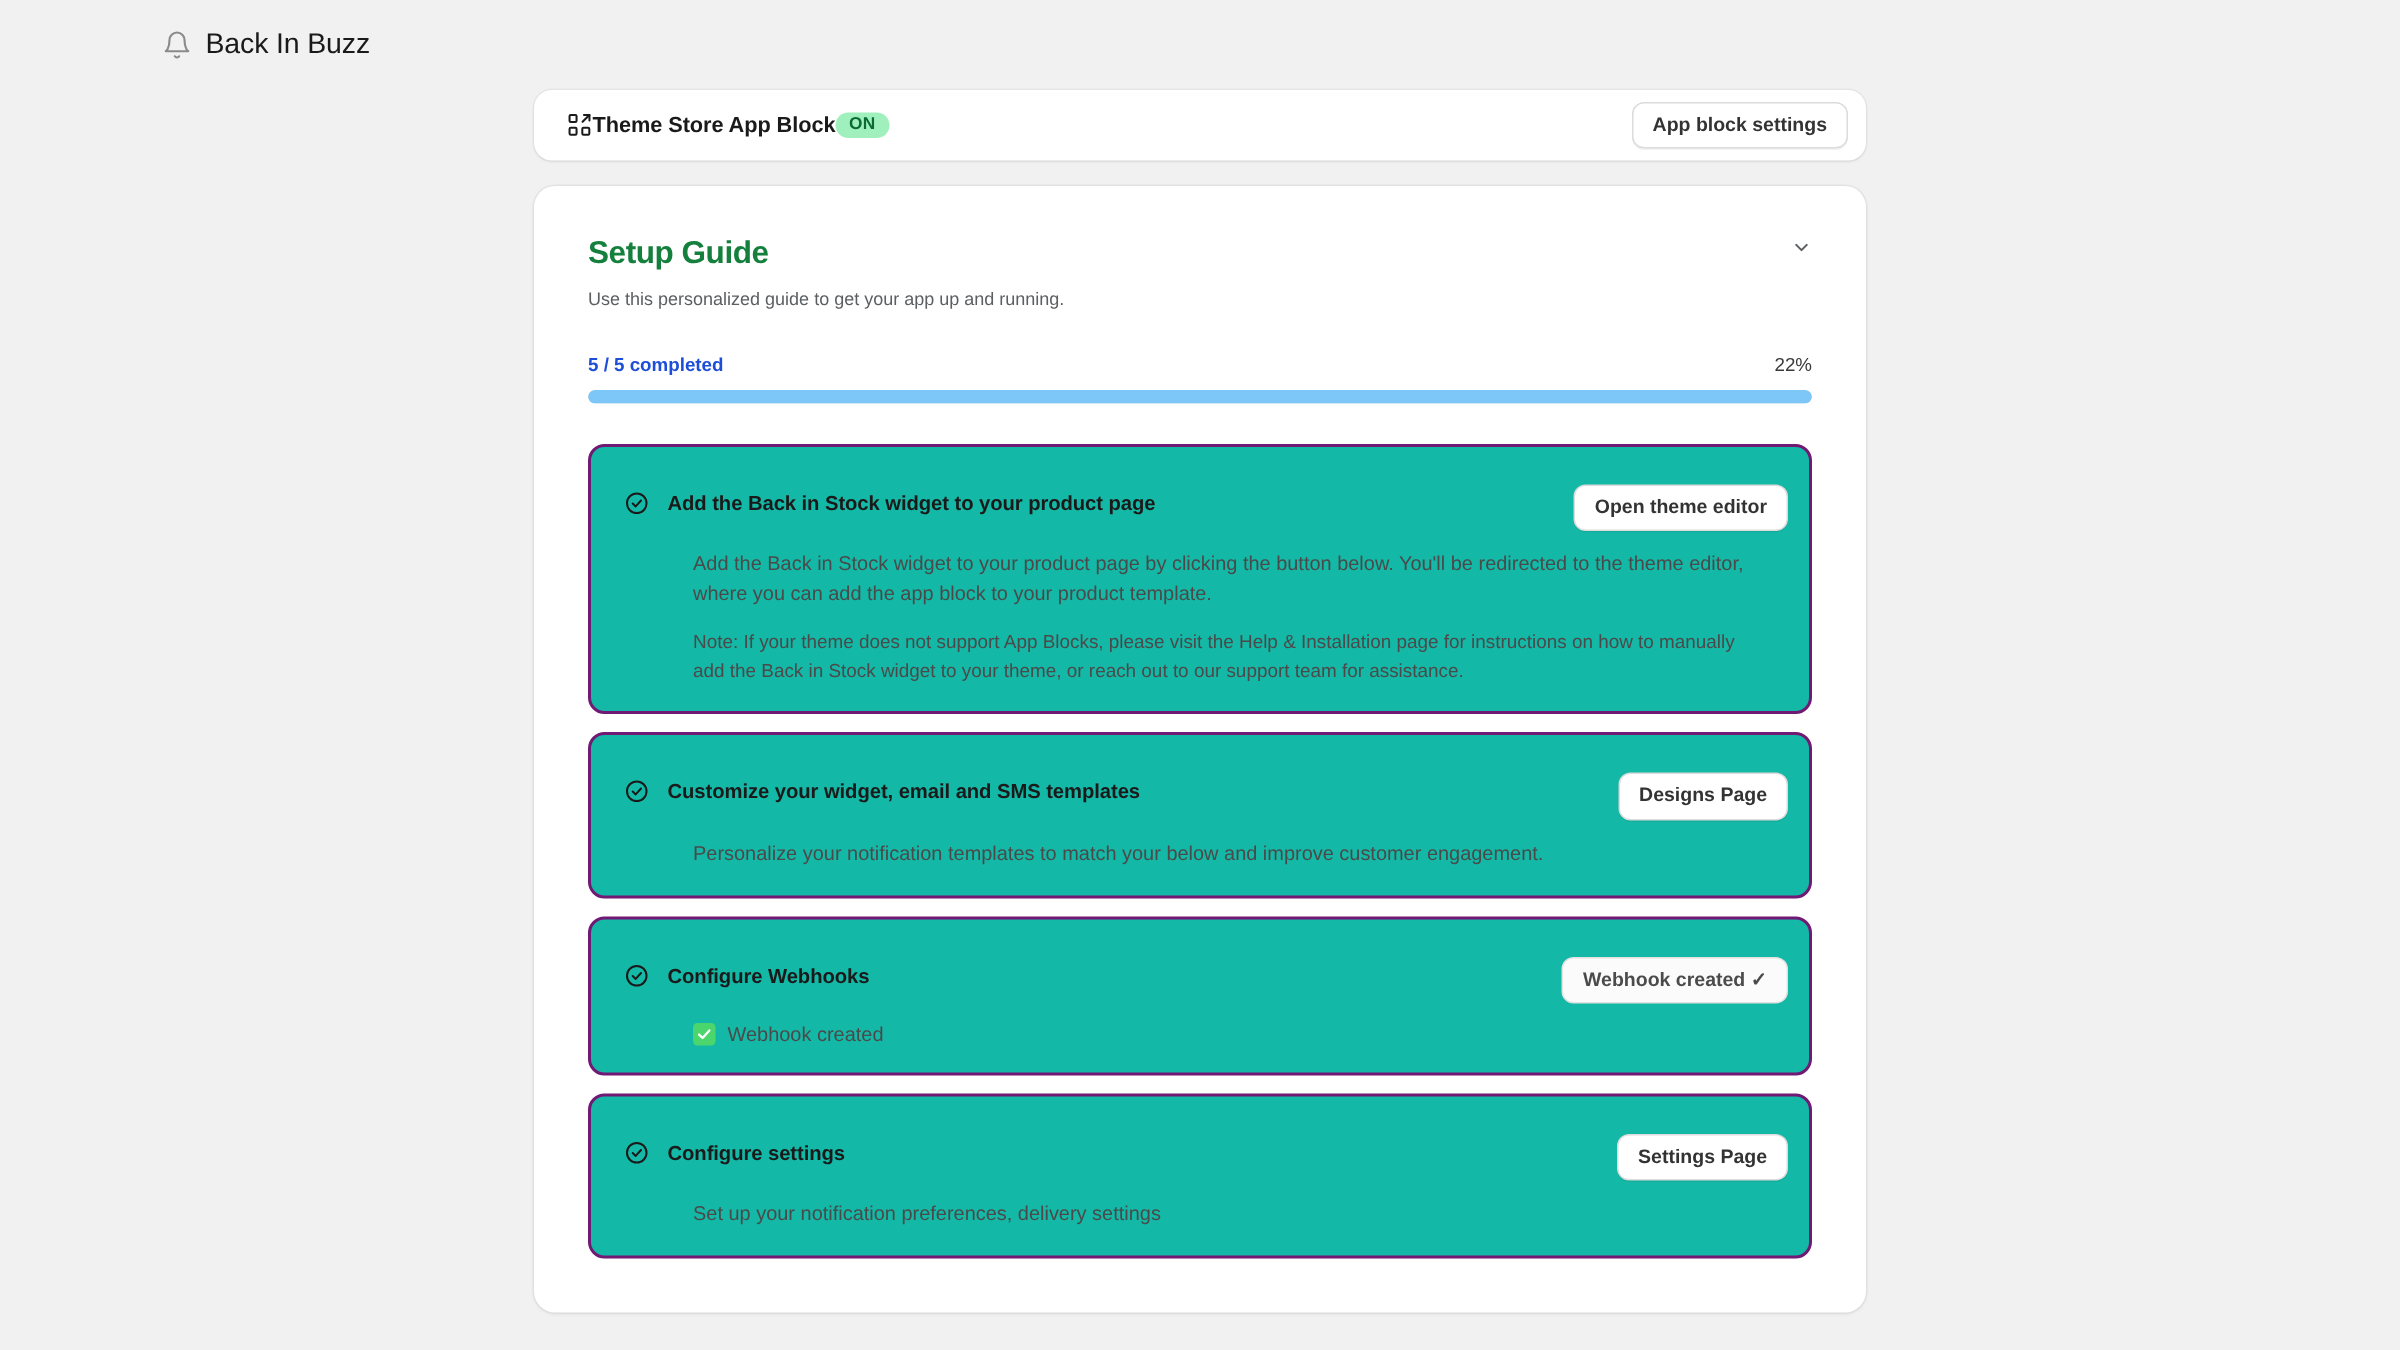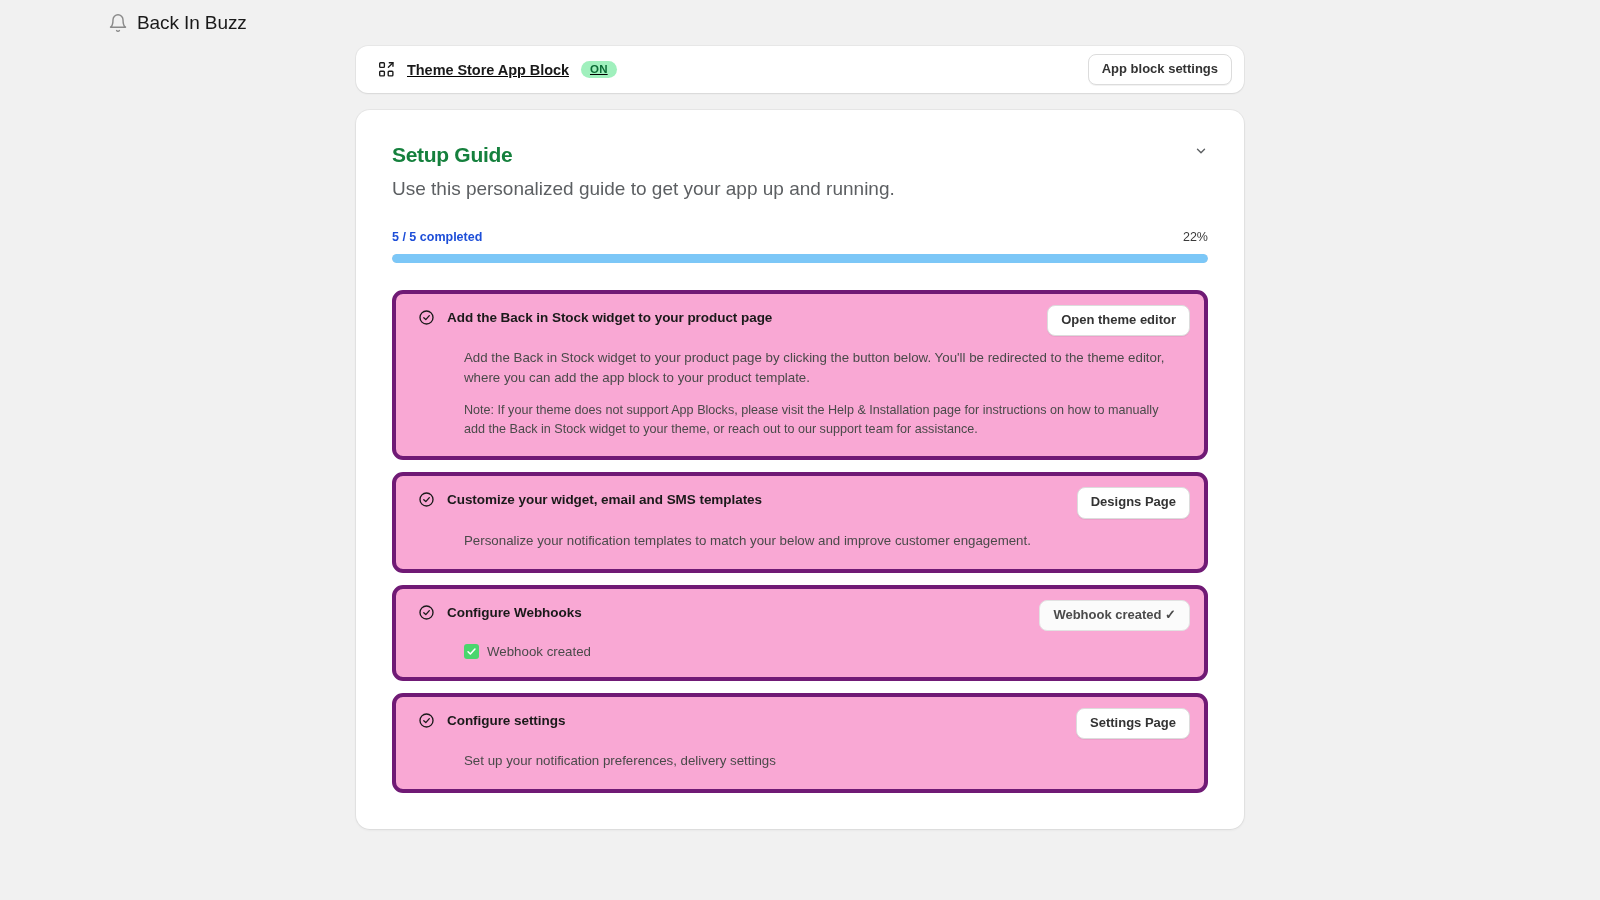--- a/index.html
+++ b/index.html
@@ -8,21 +8,21 @@
     width: 1600px;
     height: 900px;
     background: #f1f1f1;
     font-family: "Liberation Sans", sans-serif;
     -webkit-font-smoothing: antialiased;
     overflow: hidden;
   }
 
   
   .topbar {
-    height: 46px;
+    height: 60px;
     width: 100%;
     background: #f1f1f1;
     display: flex;
     align-items: center;
     padding-left: 108px;
   }
   .brand {
     display: flex;
     align-items: center;
     gap: 9px;
@@ -49,22 +49,20 @@
     box-shadow: 0 0 0 1px rgba(0,0,0,0.04), 0 1px 2px rgba(0,0,0,0.07);
     height: 47px;
     display: flex;
     align-items: center;
     justify-content: space-between;
     padding: 0 12px 0 22px;
   }
   .appblock-left {
     display: flex;
     align-items: center;
-    gap: 12px;
-    text-decoration: underline;
   }
   .blocks-icon { width: 17px; height: 17px; display: block; color: #1a1a1a; }
   .appblock-title {
     font-size: 14.5px;
     font-weight: 600;
     color: #1a1a1a;
     letter-spacing: -0.05px;
   }
   .badge-on {
     background: #a0f0bd;
@@ -106,21 +104,21 @@
     padding: 33px 36px 36px 36px;
     position: relative;
   }
   .guide-title {
     font-size: 21px;
     font-weight: 700;
     color: #15803d;
     letter-spacing: -0.3px;
   }
   .guide-sub {
-    font-size: 19px;
+    font-size: 12px;
     color: #5c5f62;
     margin-top: 11px;
   }
   .chevron-btn {
     position: absolute;
     top: 28px;
     right: 30px;
     width: 26px;
     height: 26px;
     border: none;
@@ -160,24 +158,24 @@
   .progress-fill {
     height: 100%;
     background: #7cc7f7;
     border-radius: 5px;
   }
 
   
   .tasks { margin-top: 27px; display: flex; flex-direction: column; gap: 12px; }
 
   .task {
-    border: 4px solid #701a75;
+    border: 2px solid #701a75;
     border-radius: 11px;
-    background: #f9a8d4;
-    padding: 11px 14px 18px 22px;
+    background: #14b8a6;
+    padding: 25px 14px 18px 22px;
   }
   .task-head {
     display: flex;
     align-items: flex-start;
     justify-content: space-between;
     gap: 16px;
     min-height: 26px;
   }
   .task-head-left {
     display: flex;

